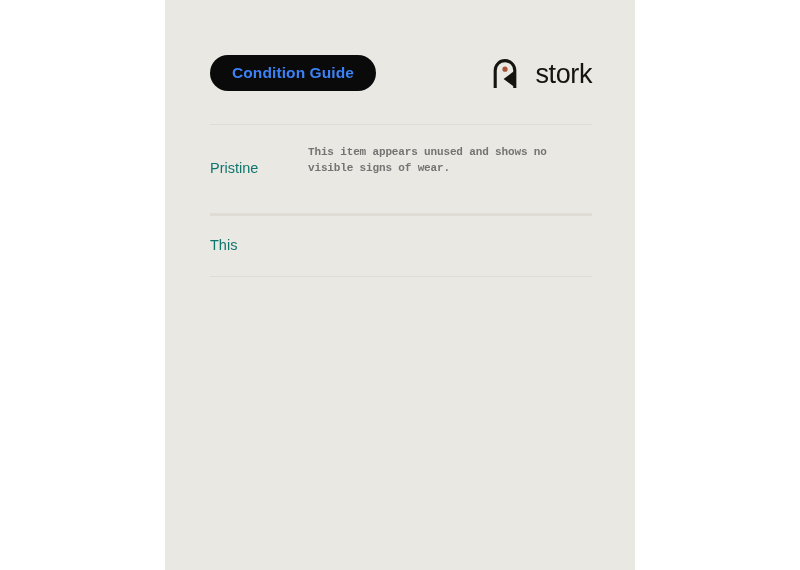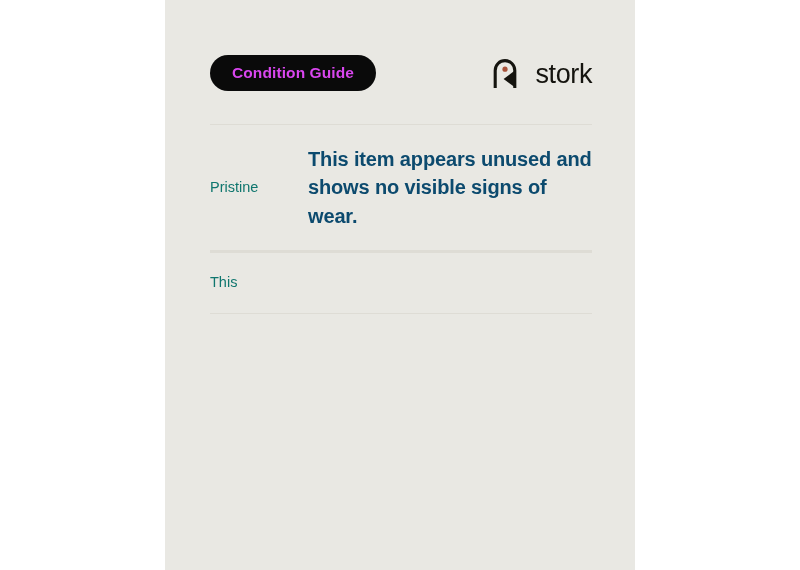--- a/index.html
+++ b/index.html
@@ -43,21 +43,21 @@
   }
 
   .pill {
     position: absolute;
     left: 0;
     top: 0;
     height: 36px;
     padding: 0 22px;
     border-radius: 18px;
     background: #0a0a0a;
-    color: #d946ef;
+    color: #3b82f6;
     font-size: 15.5px;
     font-weight: bold;
     letter-spacing: 0.1px;
     display: flex;
     align-items: center;
     justify-content: center;
     box-sizing: border-box;
     white-space: nowrap;
   }
 
@@ -110,25 +110,26 @@
     flex: 0 0 98px;
     font-size: 14.5px;
     color: #0f766e;
     line-height: 1.35;
     padding-top: 0px;
     align-self: center;
   }
 
   .row-desc {
     flex: 1 1 auto;
-    font-size: 20px;
+    font-size: 11px;
     font-weight: bold;
-    color: #0c4a6e;
+    color: #737373;
     line-height: 1.42;
     letter-spacing: -0.15px;
+    font-family: Liberation Mono, monospace;
   }
 </style>
 </head>
 <body>
 
 <div id="stage">
 
   <div class="card">
 
     <div class="card-header">

